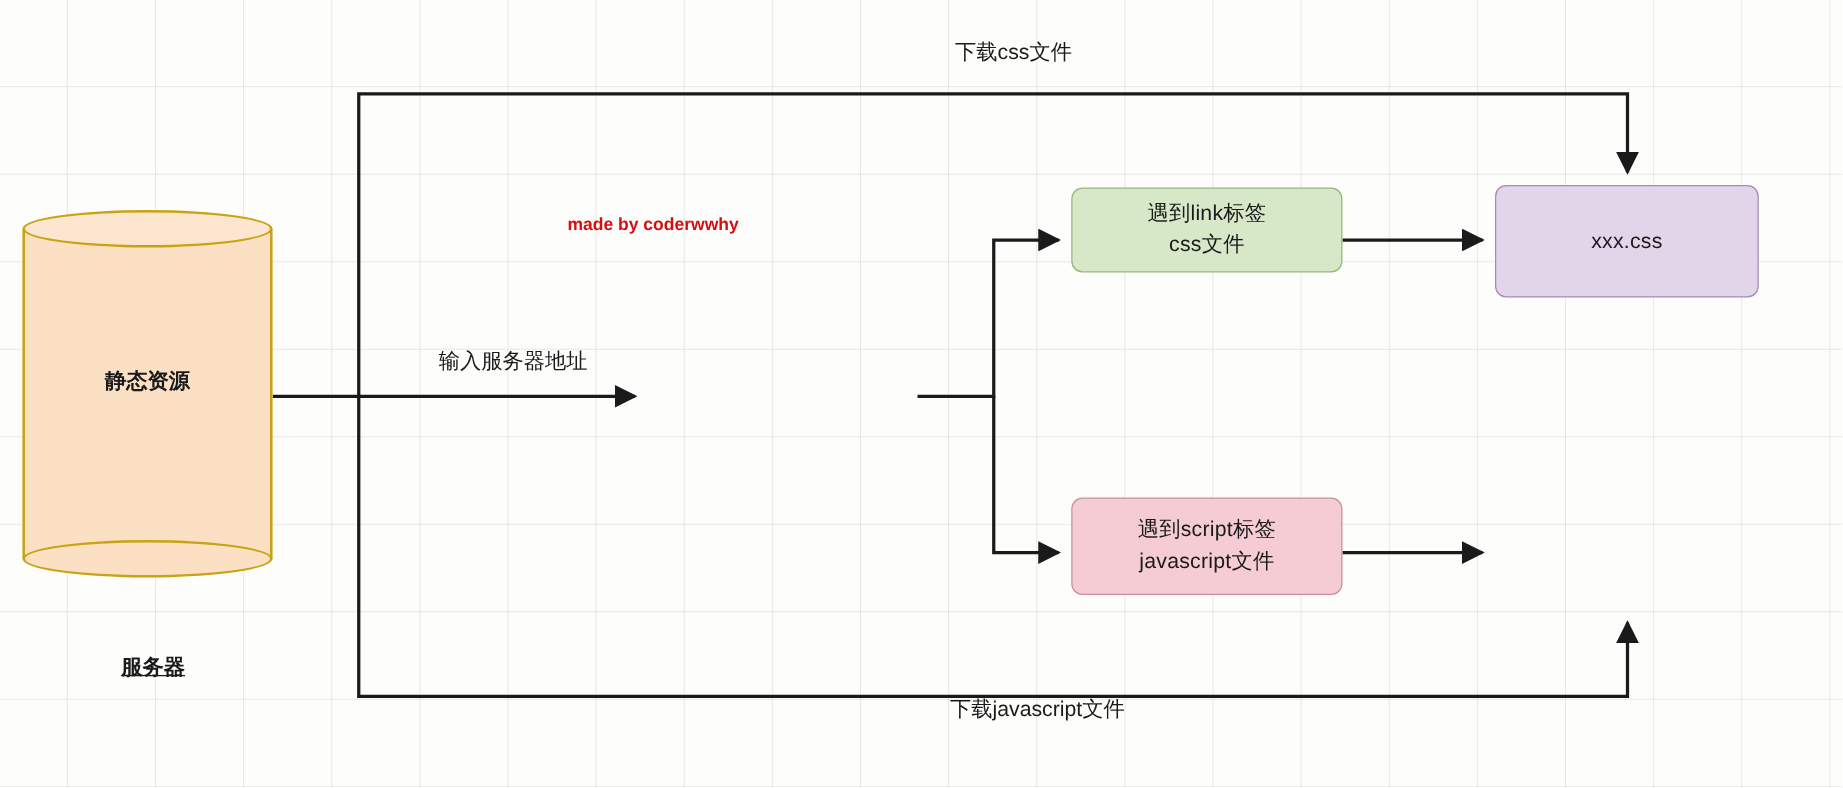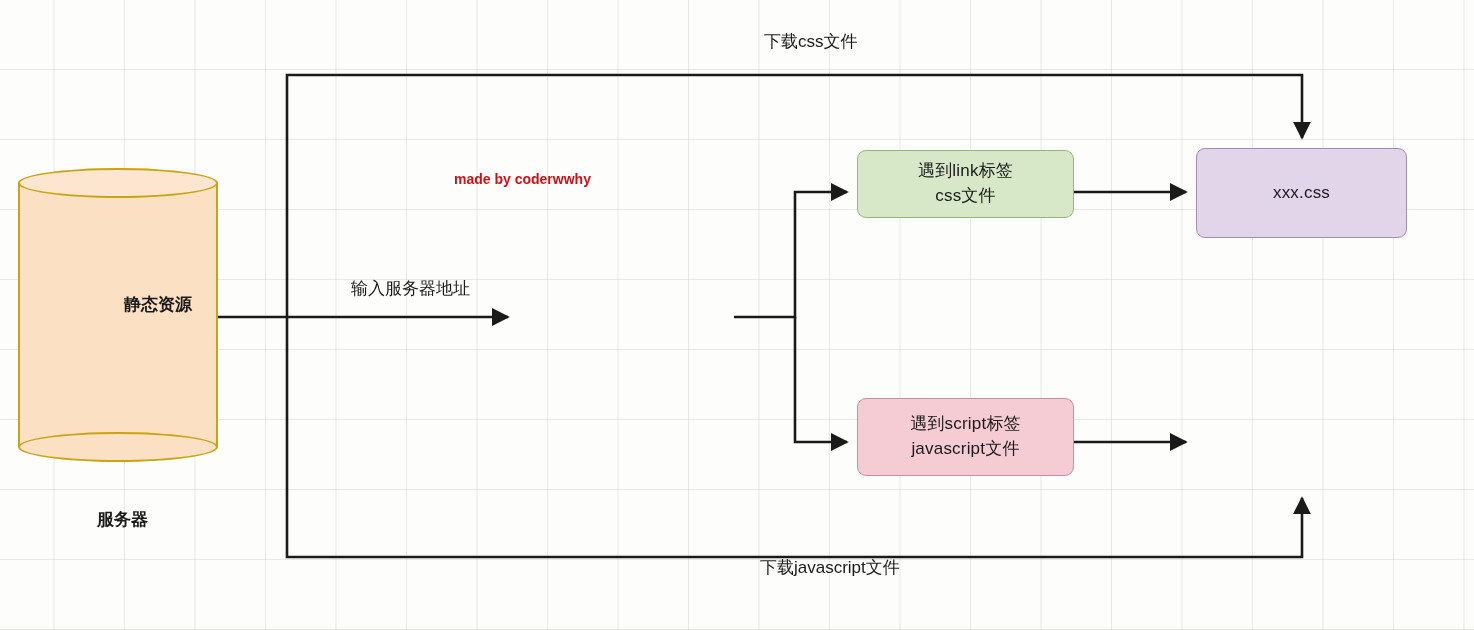--- a/index.html
+++ b/index.html
@@ -96,38 +96,37 @@
     position: absolute;
     left: 0; top: 0;
     width: 200px; height: 30px;
     background: #fde6d0;
     border: 2px solid #c8a415;
     border-radius: 50%;
     box-sizing: border-box;
   }
   .cyl-label {
     position: absolute;
-    left: 16px; top: 125px;
+    left: 0; top: 125px;
     width: 200px;
     text-align: center;
     font-size: 17px;
     color: #1a1a1a;
     font-weight: 600;
-    padding-left: 24px;
   }
   .edge-label {
     position: absolute;
     font-size: 17px;
     color: #1a1a1a;
     white-space: nowrap;
   }
   .lbl-css-download { left: 764px; top: 30px; }
   .lbl-js-download  { left: 760px; top: 556px; }
   .lbl-server-addr  { left: 331px; top: 277px; margin-left: 20px; }
-  .lbl-server       { left: 97px;  top: 508px; font-weight: 600; }
+  .lbl-server       { left: 97px;  top: 522px; font-weight: 600; text-decoration: underline; }
   .watermark {
     position: absolute;
     left: 454px; top: 171px;
     font-size: 14px;
     font-weight: bold;
     color: #d40f14;
     white-space: nowrap;
   }
 </style>
 </head>

